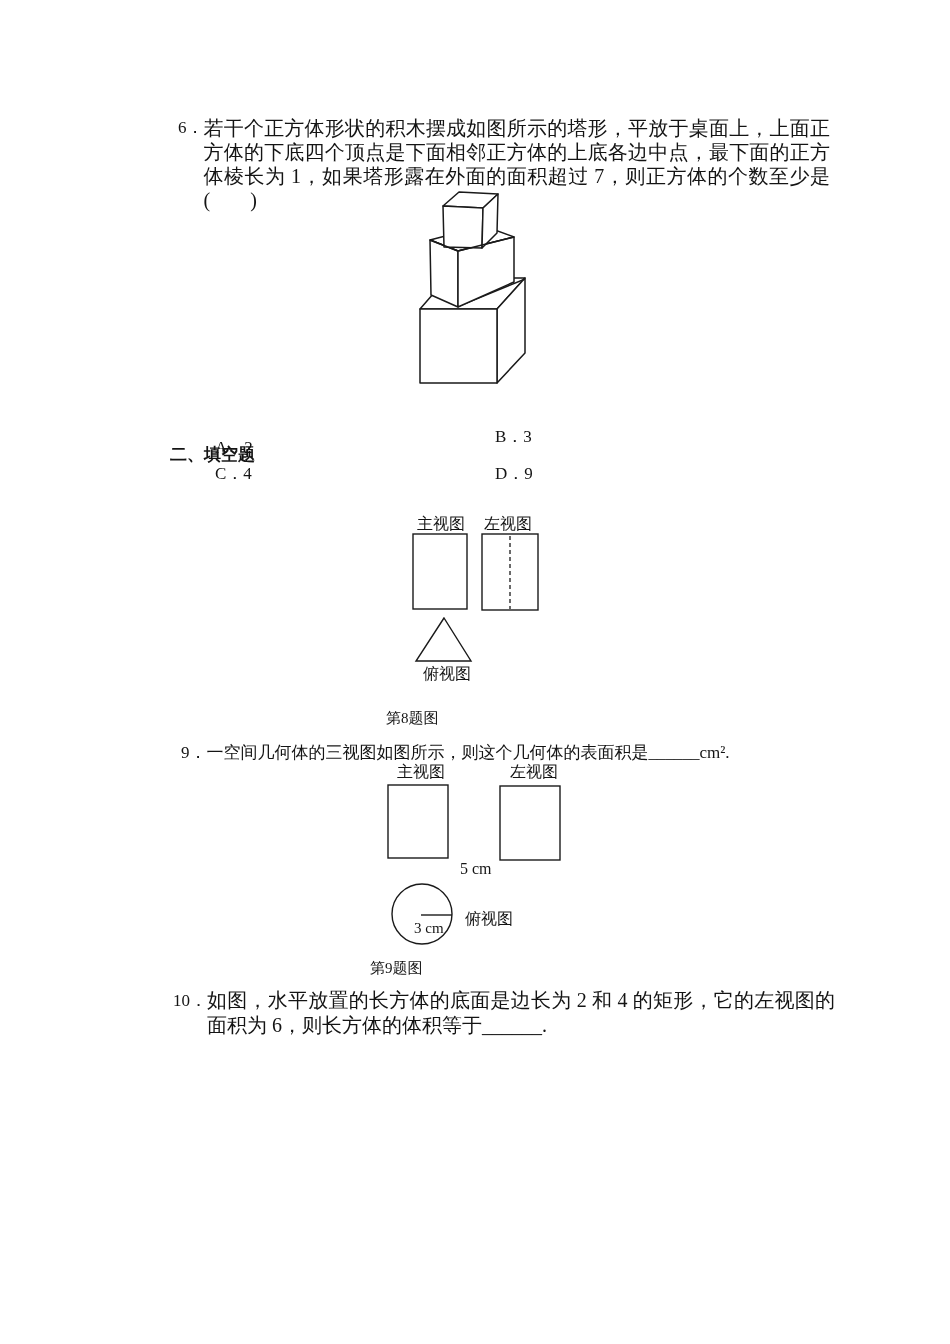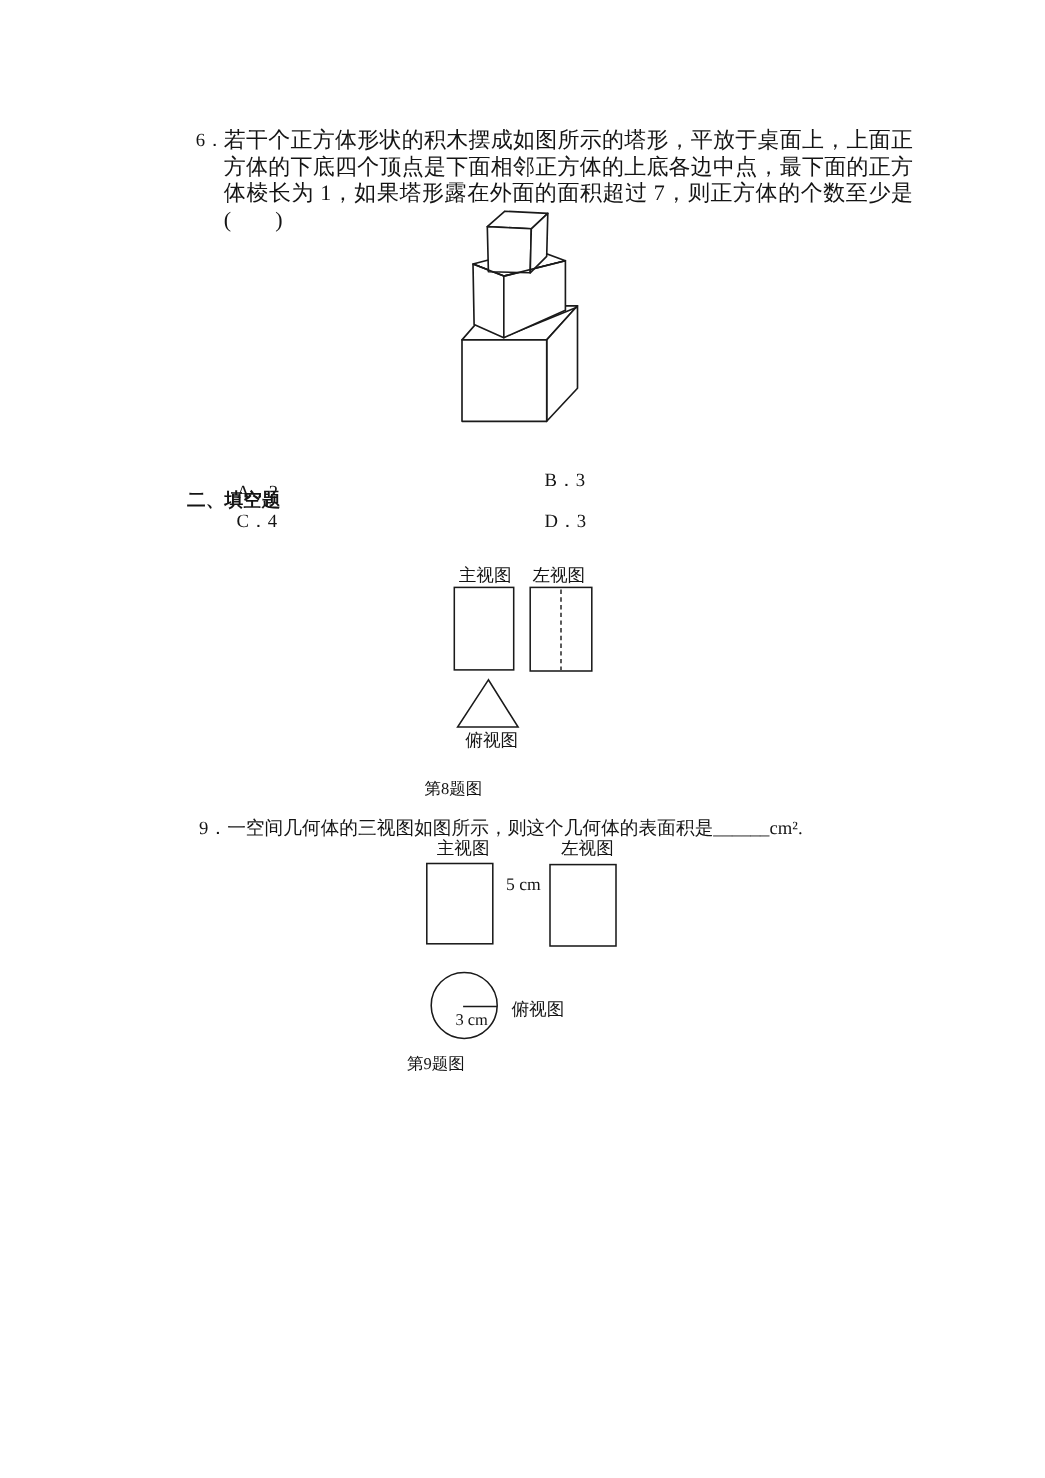--- a/index.html
+++ b/index.html
@@ -54,21 +54,21 @@
       <g fill="none">
         <line x1="430" y1="240" x2="458" y2="251"></line>
         <line x1="458" y1="251" x2="514" y2="237"></line>
       </g>
     </g>
   </svg>
 
   <span class="abs option" style="left:215px; top:393px;">A．2</span>
   <span class="abs option" style="left:495px; top:382px;text-align:right;">B．3</span>
   <span class="abs option" style="left:215px; top:419px;">C．4</span>
-  <span class="abs option" style="left:495px; top:419px;">D．3</span>
+  <span class="abs option" style="left:495px; top:419px;">D．9</span>
 
   <div class="abs heading" style="left:143px; top:444px;margin-left:27px;">二、填空题</div>
 
 
 
   <span class="abs viewlabel" style="left:417px; top:515px;">主视图</span>
   <span class="abs viewlabel" style="left:484px; top:515px;">左视图</span>
   <svg class="abs" style="left:408px; top:530px;" width="140" height="136" viewBox="408 530 140 136">
     <g fill="none" stroke="#1a1a1a" stroke-width="1.4">
       <rect x="413" y="534" width="54" height="75"></rect>
@@ -85,19 +85,23 @@
   <span class="abs viewlabel" style="left:397px; top:763px;">主视图</span>
   <span class="abs viewlabel" style="left:510px; top:763px;">左视图</span>
   <svg class="abs" style="left:385px; top:780px;" width="182" height="170" viewBox="385 780 182 170">
     <g fill="none" stroke="#1a1a1a" stroke-width="1.4">
       <rect x="388" y="785" width="60" height="73"></rect>
       <rect x="500" y="786" width="60" height="74"></rect>
       <circle cx="422" cy="914" r="30"></circle>
       <line x1="421" y1="915" x2="452" y2="915"></line>
     </g>
   </svg>
-  <span class="abs dimlabel" style="left:460px; top:796px;">5 cm</span>
+  <span class="abs dimlabel" style="left:460px; top:860px;">5 cm</span>
   <span class="abs dimlabel" style="left:414px; top:919px; font-size:15px;">3 cm</span>
   <span class="abs viewlabel" style="left:465px; top:910px;">俯视图</span>
   <div class="abs caption" style="left:370px; top:959px;">第9题图</div>
 
+  <div class="abs qblock" style="left:173px; top:988px; width:662px;">
+    <span class="qnum q10text">10．</span>
+    <div class="qtext q10text">如图，水平放置的长方体的底面是边长为 2 和 4 的矩形，它的左视图的面积为 6，则长方体的体积等于______.</div>
+  </div>
 
 </div>
 
 </body></html>

